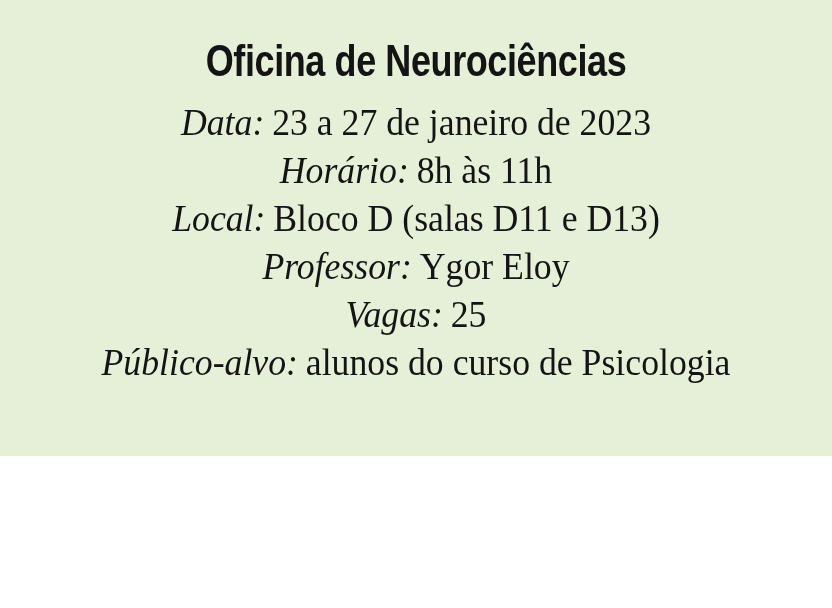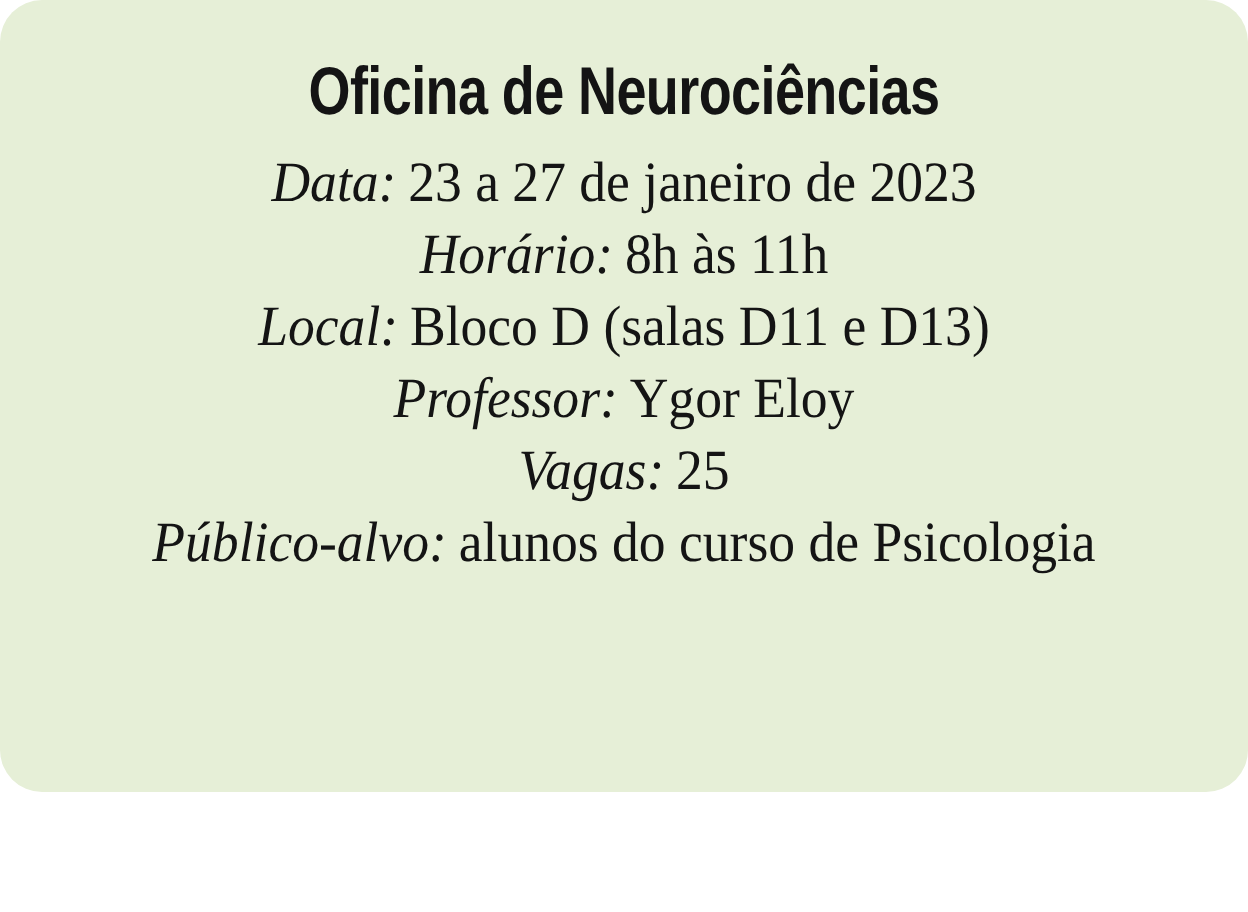--- a/index.html
+++ b/index.html
@@ -6,25 +6,24 @@
     margin: 0;
     padding: 0;
   }
   body {
     width: 832px;
     height: 608px;
     overflow: hidden;
   }
   .poster {
     width: 832px;
-    height: 528px;
+    height: 456px;
     box-sizing: border-box;
     background: var(--bg, #e6efd7);
     display: block;
-    border-radius: 28px;
   }
   .title {
     margin: 0;
     padding-top: 36px;
     font-family: "Liberation Sans", sans-serif;
     font-weight: 700;
     font-size: 45px;
     line-height: 50px;
     letter-spacing: -0.5px;
     text-align: center;

